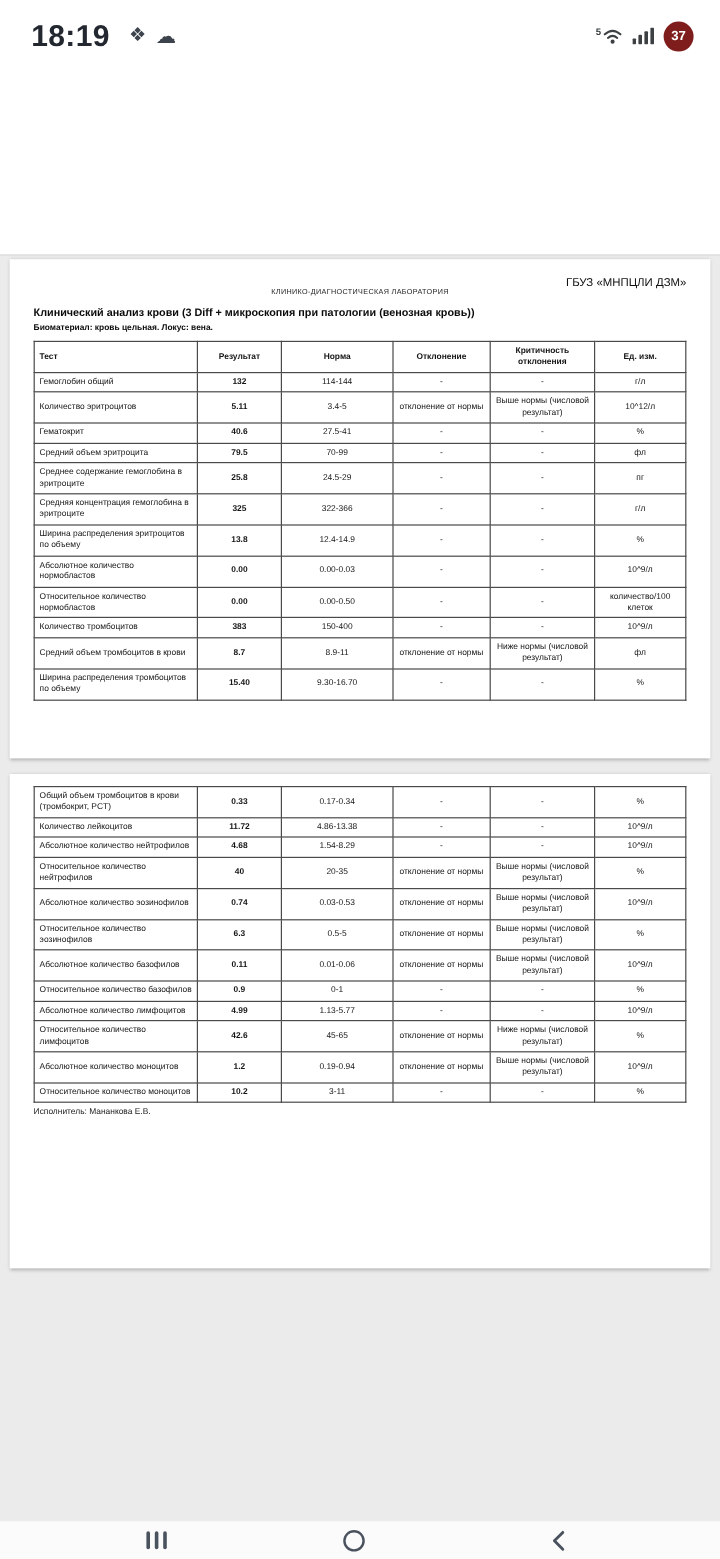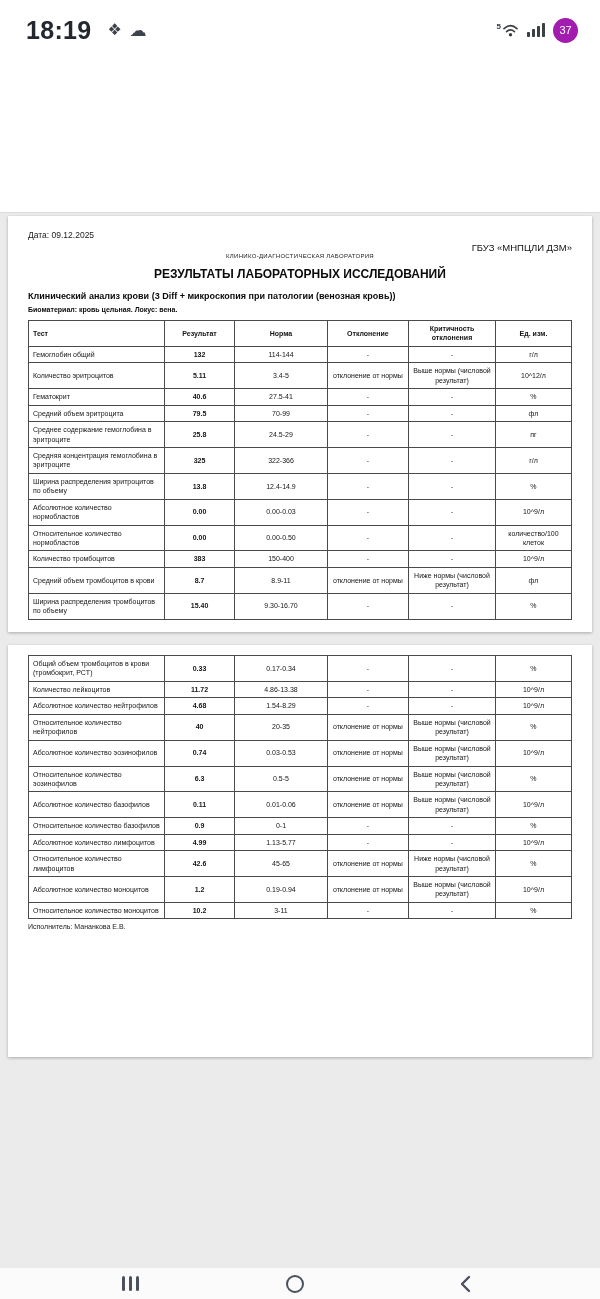--- a/index.html
+++ b/index.html
@@ -8,21 +8,21 @@
 
   
   .status-bar { position:absolute; top:0; left:0; width:600px; height:60px; display:flex; align-items:center; padding:0 22px 0 26px; background:#fff; }
   .time { font-size:25px; font-weight:600; color:#232730; letter-spacing:0.3px; }
   .notif-icons { display:flex; align-items:center; gap:8px; margin-left:16px; color:#3d434d; }
   .flower { font-size:16px; line-height:1; }
   .cloud { font-size:17px; line-height:1; }
   .sb-right { margin-left:auto; display:flex; align-items:center; gap:8px; }
   .wifi-wrap { display:flex; align-items:flex-start; }
   .wifi5 { font-size:8px; font-weight:bold; color:#3c4043; margin-right:1px; margin-top:-2px; }
-  .battery { width:25px; height:25px; border-radius:50%; background:#a21caf; color:#fff; font-size:11px; font-weight:normal; display:flex; align-items:center; justify-content:center;text-align:center; }
+  .battery { width:25px; height:25px; border-radius:50%; background:#7f1d1d; color:#fff; font-size:11px; font-weight:bold; display:flex; align-items:center; justify-content:center;text-align:center; }
 
   
   .viewer { position:absolute; top:212px; left:0; width:600px; height:1056px; background:#ebebeb; border-top:1px solid #dcdcdc; }
   .page-card { position:absolute; left:8px; width:584px; background:#fff; box-shadow:0 1px 3px rgba(0,0,0,0.28); overflow:hidden; }
   .card1 { top:216px; height:416px; padding:14px 20px 0; }
   .card2 { top:645px; height:412px; padding:10px 20px 0; }
 
   .doc-meta { font-size:8.5px; color:#1a1a1a; margin-bottom:2px; }
   .doc-meta.polis { margin-bottom:9px; }
   .org-name { text-align:right; font-size:9.5px; font-weight:normal; color:#111; }
@@ -73,24 +73,22 @@
     </svg>
     <span class="battery">
       <span>37</span>
     </span>
   </span>
 </div>
 
 <div class="viewer"></div>
 
 <div class="page-card card1">
-  <div class="doc-meta">Дата: 09.12.2025</div>
   <div class="org-name">ГБУЗ «МНПЦЛИ ДЗМ»</div>
   <div class="org-dept">КЛИНИКО-ДИАГНОСТИЧЕСКАЯ ЛАБОРАТОРИЯ</div>
-  <div class="doc-title">РЕЗУЛЬТАТЫ ЛАБОРАТОРНЫХ ИССЛЕДОВАНИЙ</div>
   <div class="analysis-name">Клинический анализ крови (3 Diff + микроскопия при патологии (венозная кровь))</div>
   <div class="biomaterial">Биоматериал: кровь цельная. Локус: вена.</div>
 
   <table>
     <colgroup>
       <col style="width:25%">
         <col style="width:13%">
         <col style="width:17%">
       <col style="width:15%">
         <col style="width:16%">

